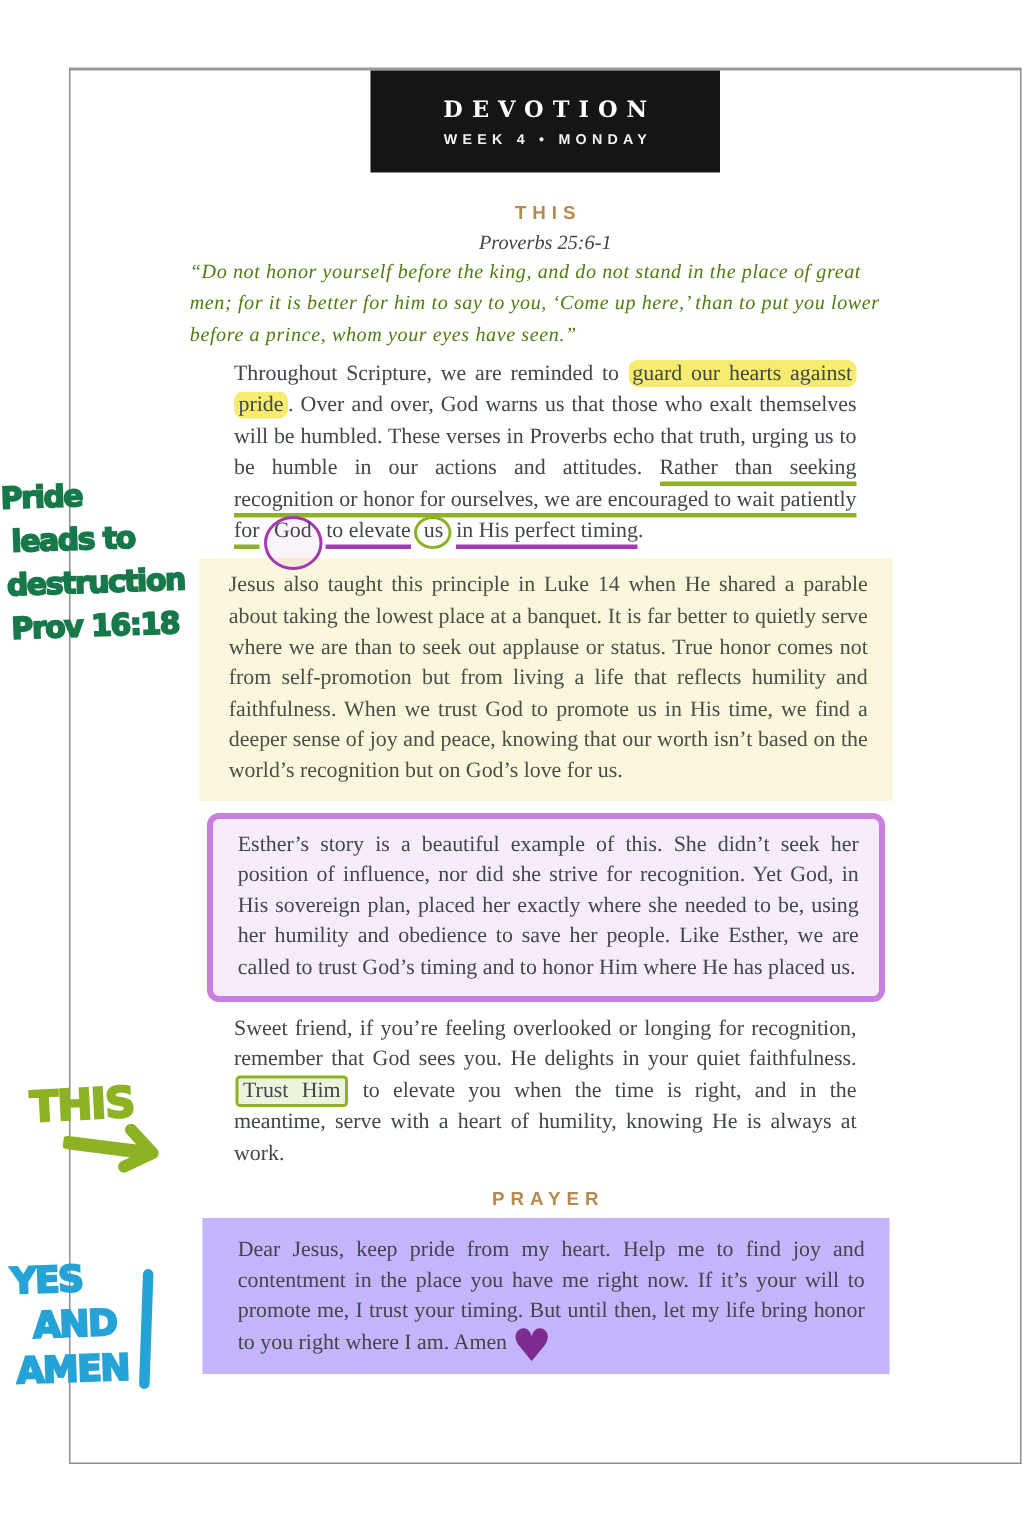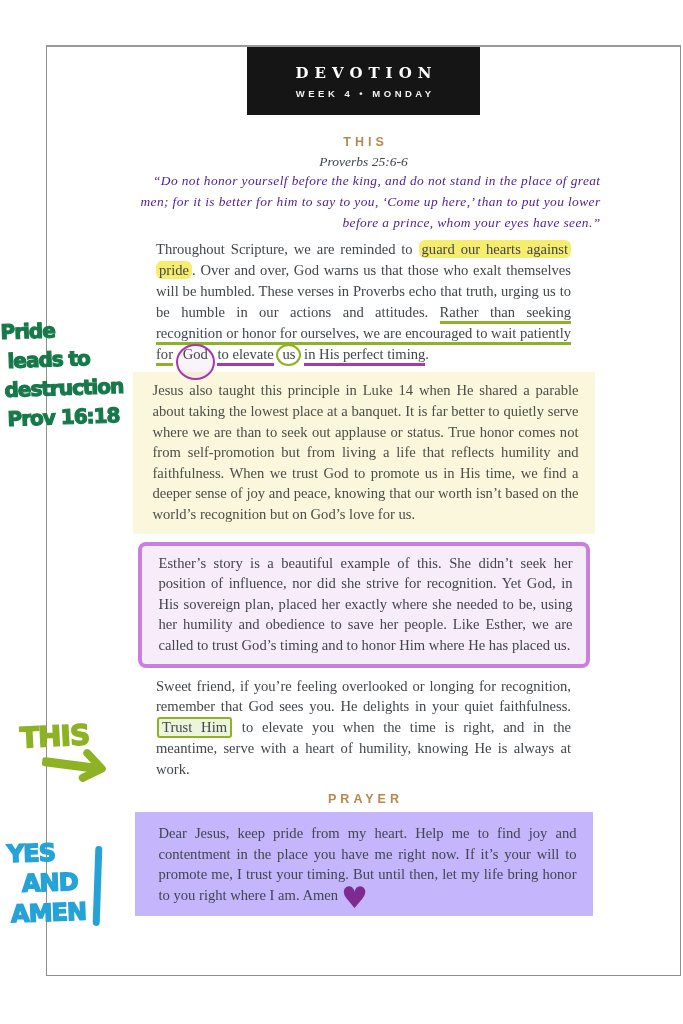--- a/index.html
+++ b/index.html
@@ -26,22 +26,22 @@
   }
   .gold-heading{
     text-align:center;color:#B7894C;font-family:"Liberation Sans", sans-serif;
     font-weight:bold;font-size:12.5px;letter-spacing:4px;text-indent:4px;
   }
   .soap-heading{margin-top:20px;}
   .scripture-ref{
     text-align:center;font-style:italic;font-size:13.5px;margin-top:5px;color:#3f444a;
   }
   .scripture-quote{
-    width:474px;margin:0 auto;margin-top:0px;text-align:right;font-style:italic;
-    font-size:13.4px;line-height:21px;color:#4c1d95;letter-spacing:0.4px;
+    width:474px;margin:0 auto;margin-top:0px;text-align:left;font-style:italic;
+    font-size:13.4px;line-height:21px;color:#4d7c0f;letter-spacing:0.4px;
   }
   .itt-heading{margin-top:14px;}
   .body-par{
     width:415px;margin:6px auto 0;text-align:justify;font-size:14.6px;line-height:20.9px;
   }
   .hl-yellow{
     background:#F6EC6E;border-radius:6px;padding:1px 3px;
     -webkit-box-decoration-break:clone;box-decoration-break:clone;
   }
   .ul-green{border-bottom:3px solid #8DB224;padding-bottom:1px;}
@@ -107,21 +107,21 @@
 <body>
 
 <div class="page">
 
   <div class="header-box">
     <div class="devotion-title">DEVOTION</div>
     <div class="week-label">WEEK 4 • MONDAY</div>
   </div>
 
   <div class="gold-heading soap-heading">THIS</div>
-  <div class="scripture-ref">Proverbs 25:6-6</div>
+  <div class="scripture-ref">Proverbs 25:6-1</div>
   <div class="scripture-quote">“Do not honor yourself before the king, and do not stand in the place of great men; for it is better for him to say to you, ‘Come up here,’ than to put you lower before a prince, whom your eyes have seen.”</div>
 
 
   <p class="body-par"><span>Throughout Scripture, we are reminded to </span><span class="hl-yellow">guard our hearts against pride</span><span>. Over and over, God warns us that those who exalt themselves will be humbled. These verses in Proverbs echo that truth, urging us to be humble in our actions and attitudes. </span><span class="ul-green">Rather than seeking recognition or honor for ourselves, we are encouraged to wait patiently for</span><span> </span><span class="circ-purple">God</span><span> </span><span class="ul-purple">to elevate</span><span> </span><span class="circ-green">us</span><span> </span><span class="ul-purple">in His perfect timing</span><span>.</span></p>
 
   <div class="block-yellow">Jesus also taught this principle in Luke 14 when He shared a parable about taking the lowest place at a banquet. It is far better to quietly serve where we are than to seek out applause or status. True honor comes not from self-promotion but from living a life that reflects humility and faithfulness. When we trust God to promote us in His time, we find a deeper sense of joy and peace, knowing that our worth isn’t based on the world’s recognition but on God’s love for us.</div>
 
   <div class="block-purple">Esther’s story is a beautiful example of this. She didn’t seek her position of influence, nor did she strive for recognition. Yet God, in His sovereign plan, placed her exactly where she needed to be, using her humility and obedience to save her people. Like Esther, we are called to trust God’s timing and to honor Him where He has placed us.</div>
 
   <p class="body-par par-sweet"><span>Sweet friend, if you’re feeling overlooked or longing for recognition, remember that God sees you. He delights in your quiet faithfulness. </span><span class="box-green">Trust Him</span><span> to elevate you when the time is right, and in the meantime, serve with a heart of humility, knowing He is always at work.</span></p>

